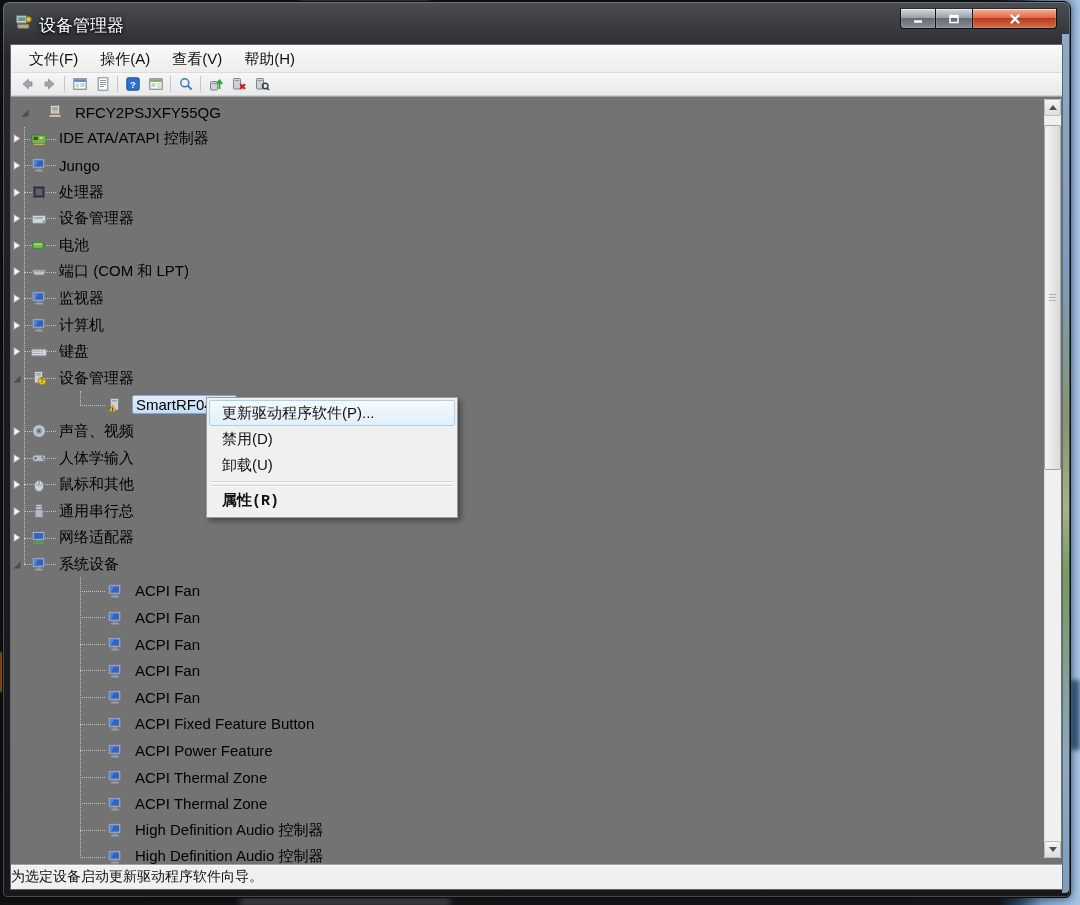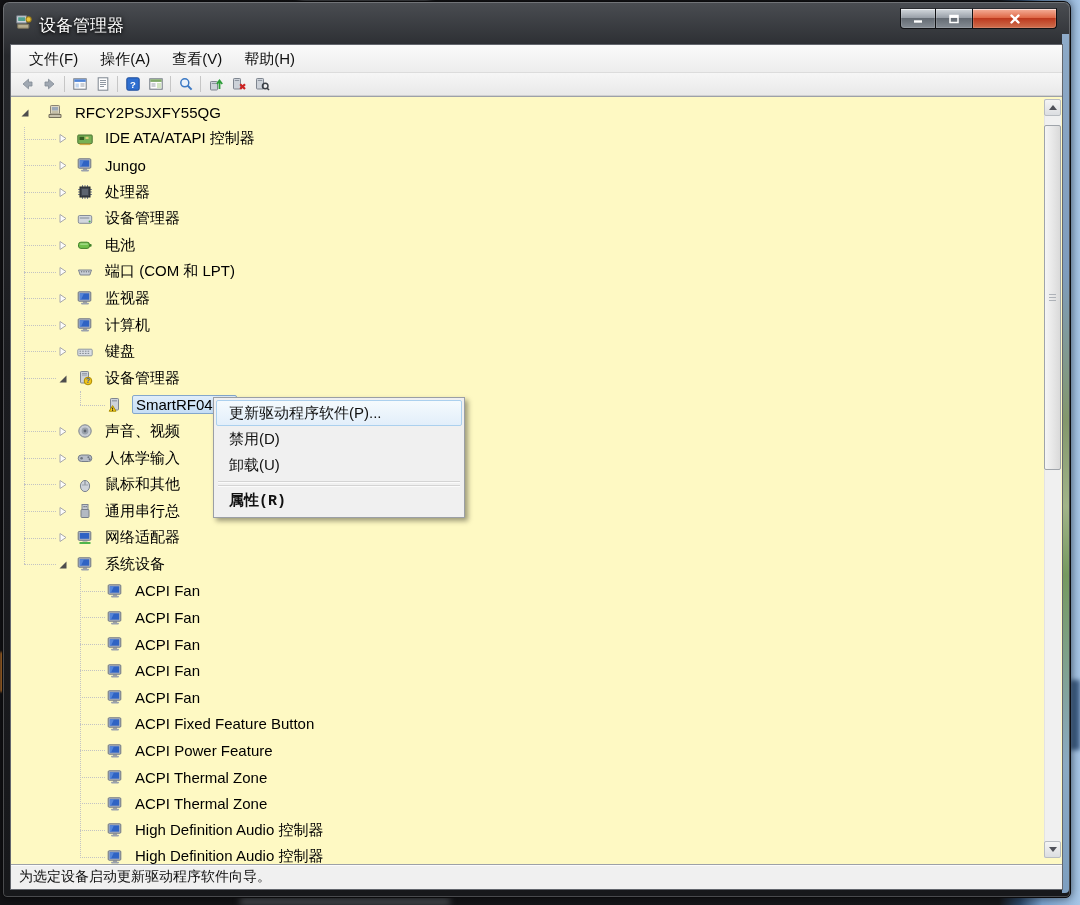--- a/index.html
+++ b/index.html
@@ -34,28 +34,28 @@
   
   .client { position:absolute; left:7px; right:7px; top:42px; bottom:7px; background:#f0f0f0;
     border:1px solid #63666d; display:flex; flex-direction:column; }
   .menubar { height:28px; background:linear-gradient(180deg,#fafafa,#ededed); border-bottom:1px solid #dcdcdc;
     display:flex; align-items:flex-end; padding-left:7px; }
   .mbi { font-size:15px; color:#111; padding:0 11px; line-height:26px; }
   .toolbar { height:23px; background:linear-gradient(180deg,#f6f6f6,#e9e9e9); border-bottom:1px solid #d0d0d0;
     display:flex; align-items:center; padding-left:4px; }
   .tbi { width:23px; height:21px; display:flex; align-items:center; justify-content:center; }
   .tbsep { width:1px; height:16px; background:#c6c6c6; margin:0 3px; }
-  .treewrap { flex:1; background:#fef9c3; position:relative; overflow:hidden; border-top:1px solid #9da1a8; }
+  .treewrap { flex:1; background:#737373; position:relative; overflow:hidden; border-top:1px solid #9da1a8; }
   .statusbar { height:25px; background:#f0f0f0; border-top:1px solid #9da1a8; box-shadow:inset 0 1px 0 #fbfbfb;
-    display:flex; align-items:center; padding-left:8px; font-size:14px; color:#111; }
+    display:flex; align-items:center; font-size:14px; color:#111; }
   
   .tree { position:absolute; left:0; top:2px; right:20px; }
   .trow { height:26.6px; display:flex; align-items:center; font-size:15px; color:#000; position:relative; white-space:nowrap; }
   .trow.lvl0 { padding-left:8px; }
-  .trow.lvl1 { padding-left:46px; }
+  .trow.lvl1 { }
   .trow.lvl2 { padding-left:96px; }
   .trow.lvl1::before { content:""; position:absolute; left:13px; width:32px; top:13px; border-top:1px dotted #c3c3c3; }
   .trow.lvl2::before { content:""; position:absolute; left:69px; width:25px; top:13px; border-top:1px dotted #c3c3c3; }
   .twisty { width:28px; display:flex; align-items:center; flex:none; position:relative; z-index:1; }
   .trow.lvl1 .twisty { width:20px; }
   .ticon { width:20px; display:flex; align-items:center; flex:none; position:relative; z-index:1; }
   .tlabel { margin-left:8px; }
   .sel .tlabel { background:linear-gradient(180deg,#e0eefb,#c6def5); border:1px solid #84a7cc; border-radius:2px;
     padding:0 3px; margin-left:5px; }
   .guide { position:absolute; border-left:1px dotted #c3c3c3; width:0; }
@@ -66,21 +66,21 @@
     background:linear-gradient(180deg,#f4f4f4,#dcdee1); display:flex; align-items:center; justify-content:center; }
   .sbtn.up { top:0; } .sbtn.down { bottom:0; }
   .sarrow { width:0; height:0; border-left:4px solid transparent; border-right:4px solid transparent; }
   .sarrow.up { border-bottom:5px solid #4f5archive159; border-bottom:5px solid #4f5159; }
   .sarrow.down { border-top:5px solid #4f5159; }
   .sthumb { position:absolute; left:0; top:26px; width:17px; height:345px; border:1px solid #9fa4aa; border-radius:2px;
     background:linear-gradient(90deg,#f5f5f5,#dadada); }
   .sthumb::after { content:""; position:absolute; left:4px; right:4px; top:50%; margin-top:-4px; height:7px;
     background:repeating-linear-gradient(180deg,#aeb2b8 0 1px,transparent 1px 3px); }
   
-  .ctxmenu { position:absolute; left:213px; top:397px; width:252px; background:#f0f0f0;
+  .ctxmenu { position:absolute; left:206px; top:397px; width:252px; background:#f0f0f0;
     border:1px solid #9b9fa5; box-shadow:3px 3px 5px rgba(0,0,0,.38); padding:2px; z-index:50; }
   .mi { height:26px; line-height:24px; padding:0 12px; font-size:15px; color:#111; border:1px solid transparent; }
   .mi.hl { background:linear-gradient(180deg,#f5fafd,#e2eefa); border:1px solid #abd0ee; border-radius:2px; }
   .mi.bold { font-weight:bold;font-family:Liberation Mono, monospace; }
   .msep { height:1px; background:#d4d4d4; box-shadow:0 1px 0 #fbfbfb; margin:3px 2px; }
 </style>
 </head>
 <body>
 
 <div class="blob" style="left:300px;top:0;width:130px;height:9px;background:#6a6d72;filter:blur(3px);"></div>

